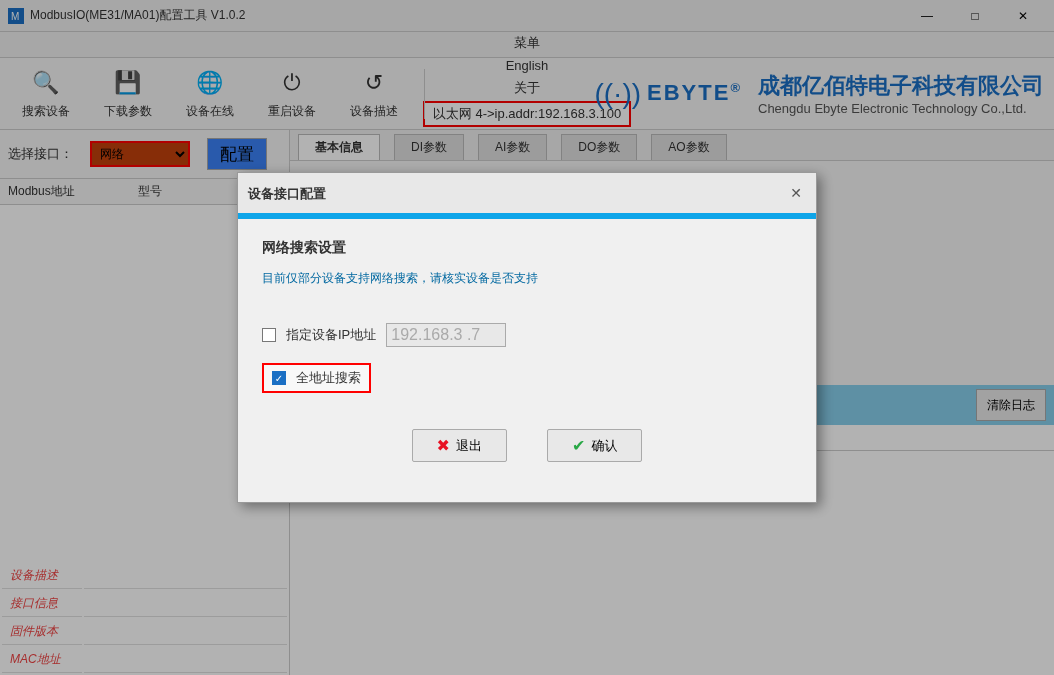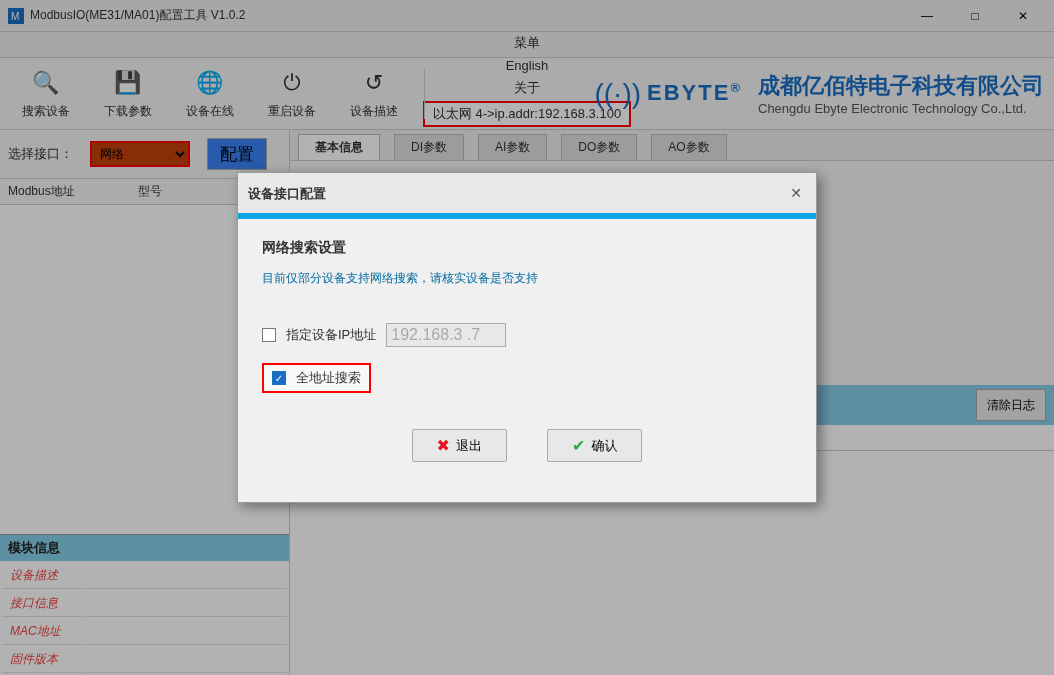--- a/index.html
+++ b/index.html
@@ -449,37 +449,36 @@
         <option>COM1</option>
         <option>COM2</option>
       </select>
       <button class="config-btn">配置</button>
     </div>
     <div class="device-list-header">
       <span>Modbus地址</span>
       <span>型号</span>
     </div>
     <div class="device-list-body"></div>
-    <div class="module-info">模块信息</div>
     <table class="module-info-table">
       <tbody>
           <tr>
         <td>设备描述</td>
         <td></td>
       </tr>
       <tr>
         <td>接口信息</td>
         <td></td>
       </tr>
       <tr>
-        <td>MAC地址</td>
+        <td>固件版本</td>
         <td></td>
       </tr>
       <tr>
-        <td>固件版本</td>
+        <td>MAC地址</td>
         <td></td>
       </tr>
     </tbody>
       </table>
   </div>
 
   <div class="right-panel">
     <div class="tabs-bar">
       <div class="tab active">基本信息</div>
       <div class="tab">DI参数</div>

